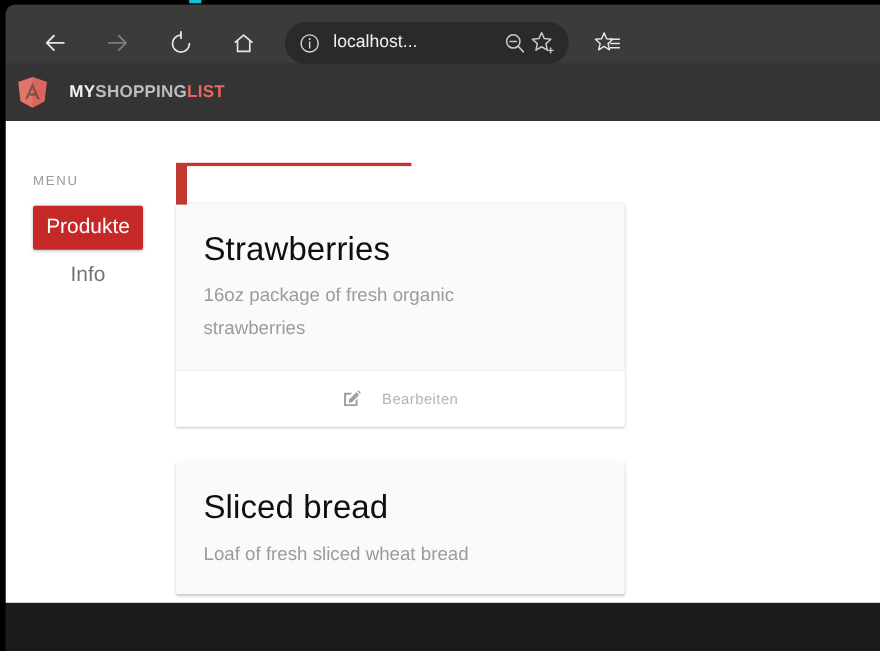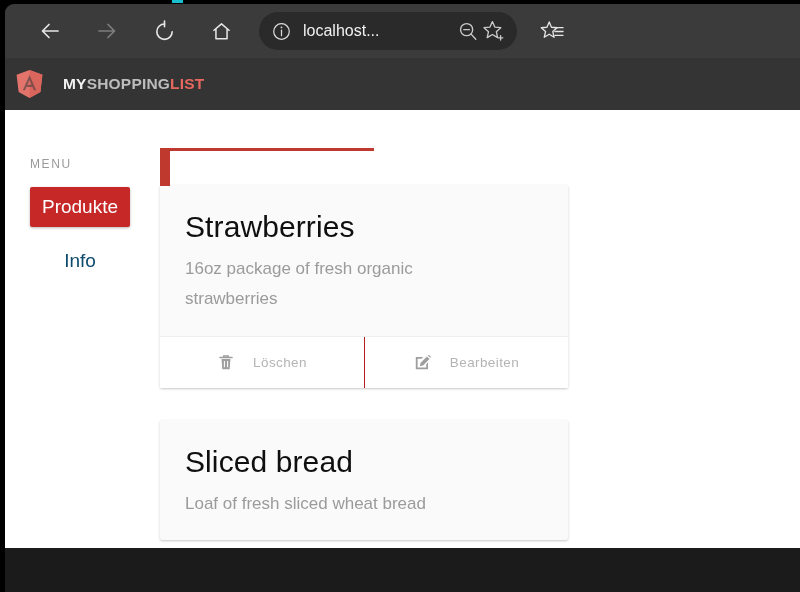--- a/index.html
+++ b/index.html
@@ -103,21 +103,21 @@
     color: #e4e4e4;
     display: flex; align-items: center; justify-content: center;
   }
 
   
   .toolbar {
     position: relative;
     height: 54px;
     background: #3b3b3b;
     display: flex;
-    align-items: center;
+    align-items: flex-end;
     padding: 0 14px;
   }
   .tbtn {
     width: 38px; height: 38px;
     flex: 0 0 38px;
     display: flex; align-items: center; justify-content: center;
     color: #e6e6e6;
   }
   .tbtn.nav-back  { margin-left: 12px; }
   .tbtn.nav-fwd   { margin-left: 19px; color: #7e7e7e; }
@@ -198,22 +198,22 @@
   .menu-item.active {
     margin: 0 25px 0 25px;
     background: #c62828;
     color: #ffffff;
     font-size: 19px;
     border-radius: 2px;
     padding: 9px 0;
     box-shadow: 0 1px 3px rgba(0,0,0,0.28);
   }
   .menu-item.plain {
-    margin-top: 16px;
-    color: #0c4a6e;
+    margin-top: 5px;
+    color: #737373;
     font-size: 19px;
   }
 
   
   .main {
     flex: 1 1 auto;
     padding: 38px 0 0 5px;
     overflow: hidden;
   }
 
@@ -391,31 +391,20 @@
         <div class="cards">
 
           <div class="card">
             <div class="card-body">
               <div class="card-title">Strawberries</div>
               <div class="card-desc">16oz package of fresh organic strawberries</div>
             </div>
             <div class="card-actions">
               <div class="card-btn">
                 <span class="bicon">
-                  <svg width="16" height="17" viewBox="0 0 16 18" aria-hidden="true">
-                    <path d="M1.6 3.6 L14.4 3.6" stroke="currentColor" stroke-width="1.6" stroke-linecap="round"></path>
-                    <path d="M5.6 3.4 L5.6 2.1 L10.4 2.1 L10.4 3.4" stroke="currentColor" stroke-width="1.5" fill="none"></path>
-                    <path d="M3.3 5.2 L12.7 5.2 L11.9 16.2 L4.1 16.2 Z" fill="currentColor"></path>
-                    <path d="M6.3 7.4 L6.3 14 M9.7 7.4 L9.7 14" stroke="#ffffff" stroke-width="1.1"></path>
-                  </svg>
-                </span>
-                <span>Löschen</span>
-              </div>
-              <div class="card-btn">
-                <span class="bicon">
                   <svg width="18" height="18" viewBox="0 0 20 20" aria-hidden="true">
                     <path d="M2 4.4 L2 18 L15.6 18 L15.6 10.4 L13.6 12.4 L13.6 16 L4 16 L4 6.4 L8.2 6.4 L10.2 4.4 Z" fill="currentColor"></path>
                     <path d="M7.2 11.2 L14.4 4 L17.2 6.8 L10 14 L6.6 14.6 Z" fill="currentColor"></path>
                     <path d="M15.4 2.9 L16.4 1.9 L18.9 4.4 L17.9 5.4 Z" fill="currentColor"></path>
                   </svg>
                 </span>
                 <span>Bearbeiten</span>
               </div>
             </div>
           </div>

